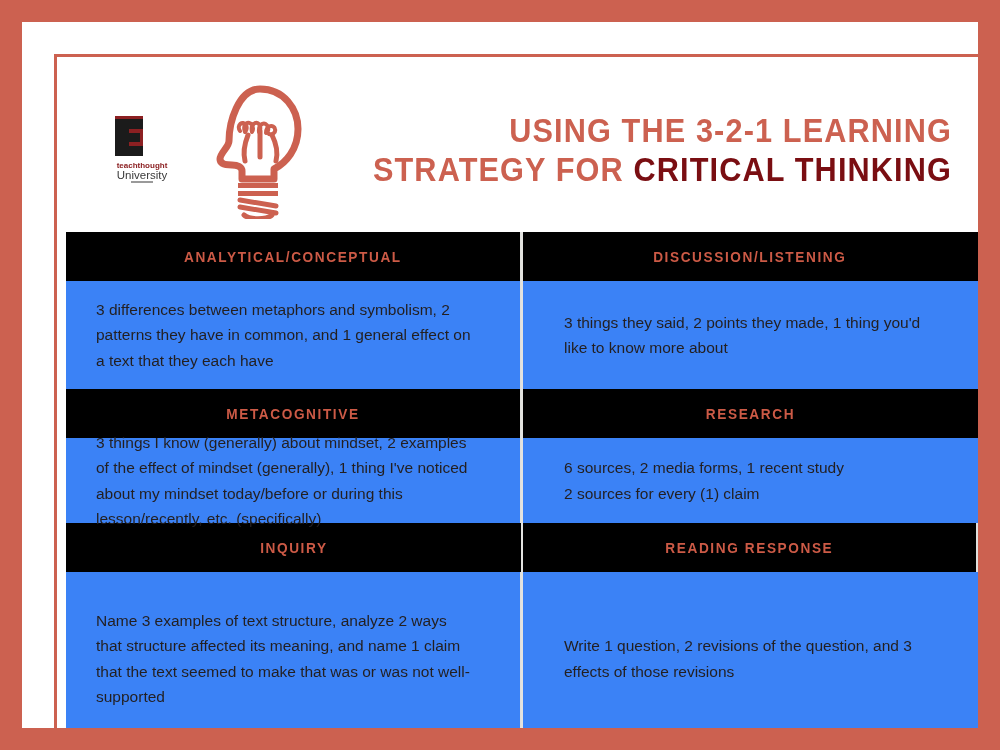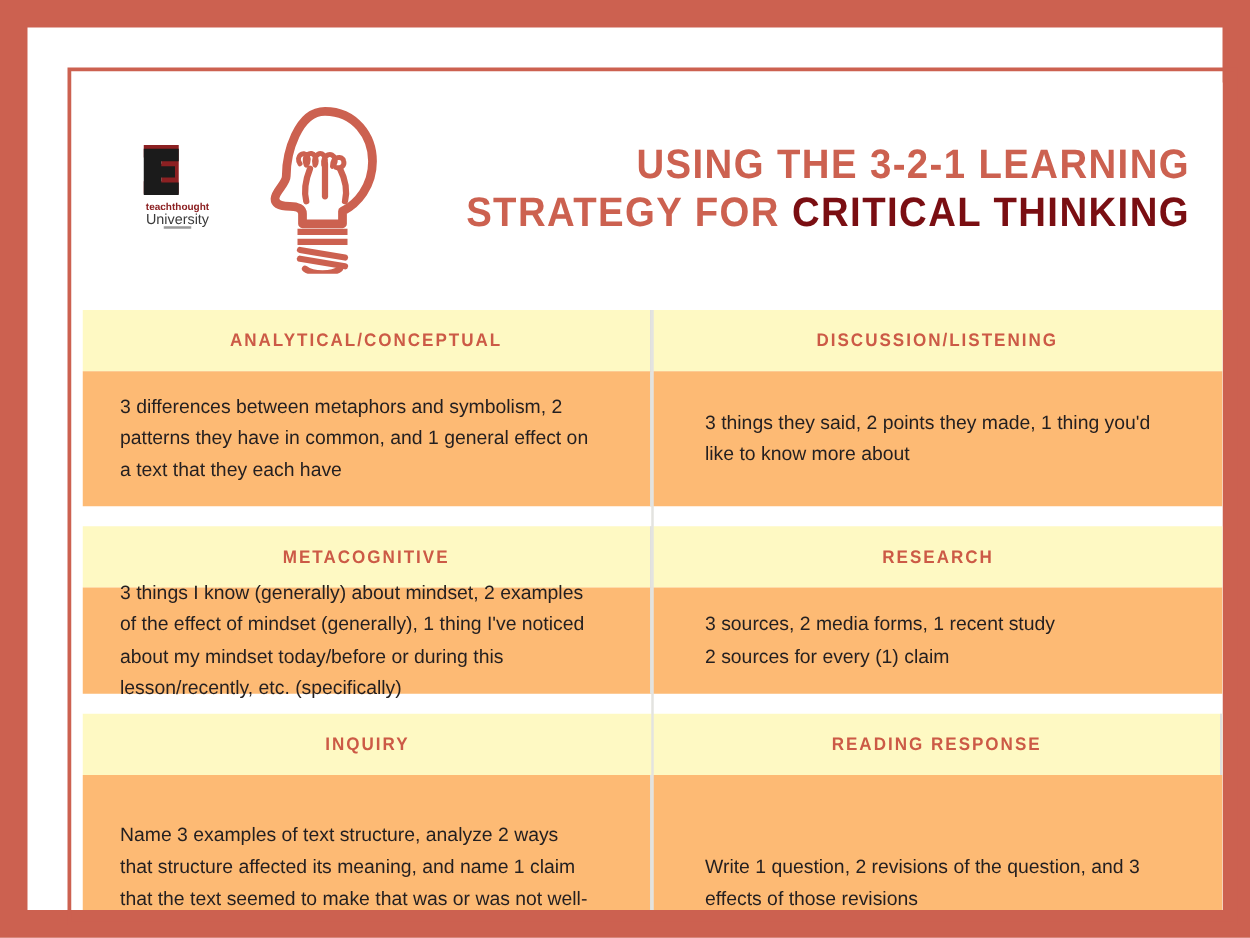--- a/index.html
+++ b/index.html
@@ -90,27 +90,26 @@
     transform-origin: right center;
   }
   .title-accent { color: #7a0e12; }
 
   
   #table {
     position: relative;
   }
   .row-head {
     display: flex;
-    background: #fef9c3;
+    background: #000000;
     height: 49px;
-    margin-top: 16px;
   }
   .row-body {
     display: flex;
-    background: #fdba74;
+    background: #3b82f6;
   }
   .cell {
     box-sizing: border-box;
     width: 456px;
     flex: 0 0 456px;
   }
   .cell.left { border-right: 2px solid #e0e0dd; }
   .head-cell {
     display: flex;
     align-items: center;
@@ -253,21 +252,21 @@
           </div>
           <div class="cell right head-cell">
             <span class="head-label">RESEARCH</span>
           </div>
         </div>
         <div class="row-body r2">
           <div class="cell left body-cell left">
             <span class="body-text">3 things I know (generally) about mindset, 2 examples of the effect of mindset (generally), 1 thing I've noticed about my mindset today/before or during this lesson/recently, etc. (specifically)</span>
           </div>
           <div class="cell right body-cell right">
-            <span class="body-text">3 sources, 2 media forms, 1 recent study
+            <span class="body-text">6 sources, 2 media forms, 1 recent study
 2 sources for every (1) claim</span>
           </div>
         </div>
 
         <div class="row-head">
           <div class="cell right head-cell">
             <span class="head-label">INQUIRY</span>
           </div>
           <div class="cell left head-cell">
             <span class="head-label">READING RESPONSE</span>

